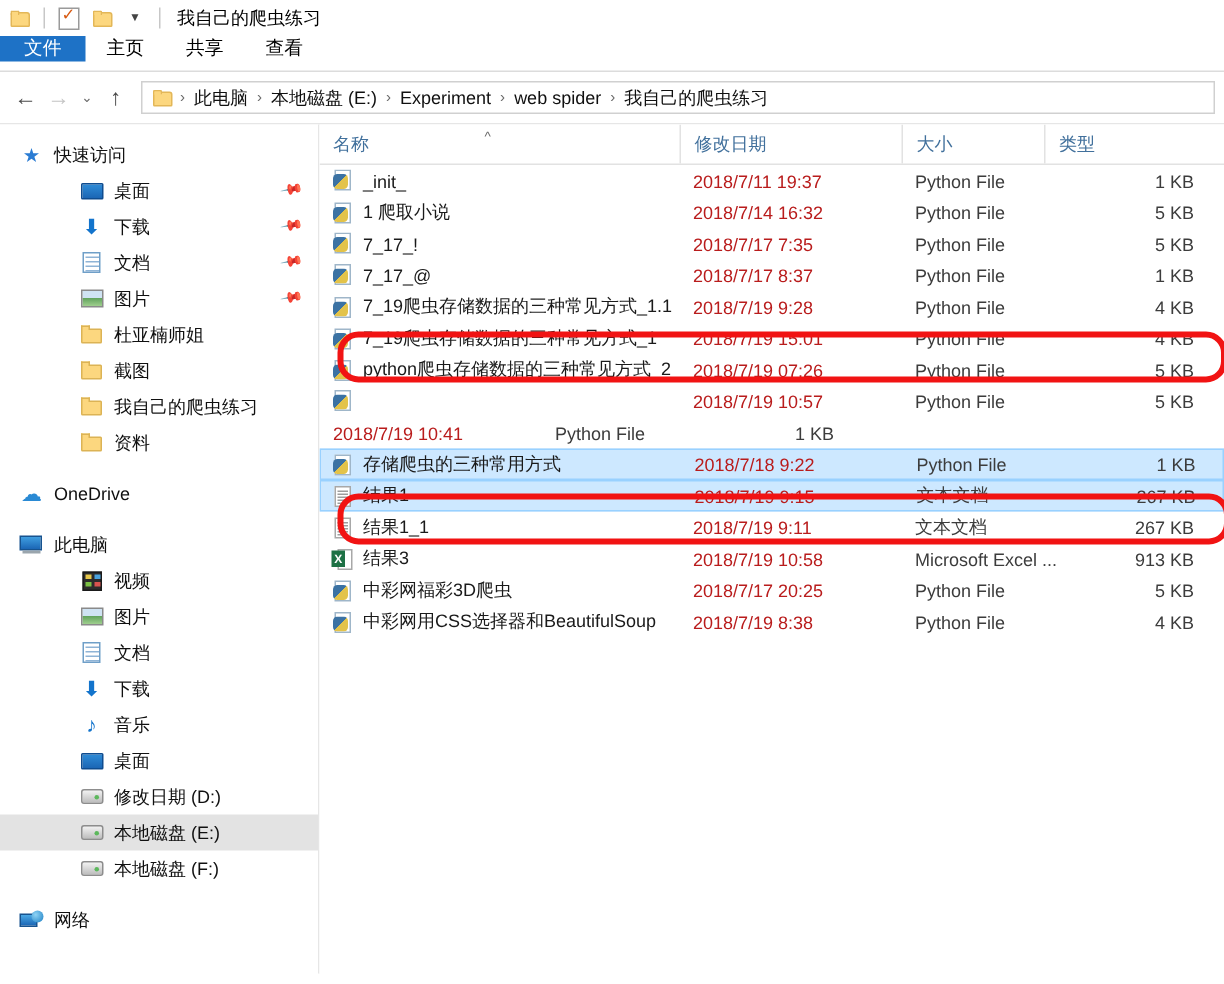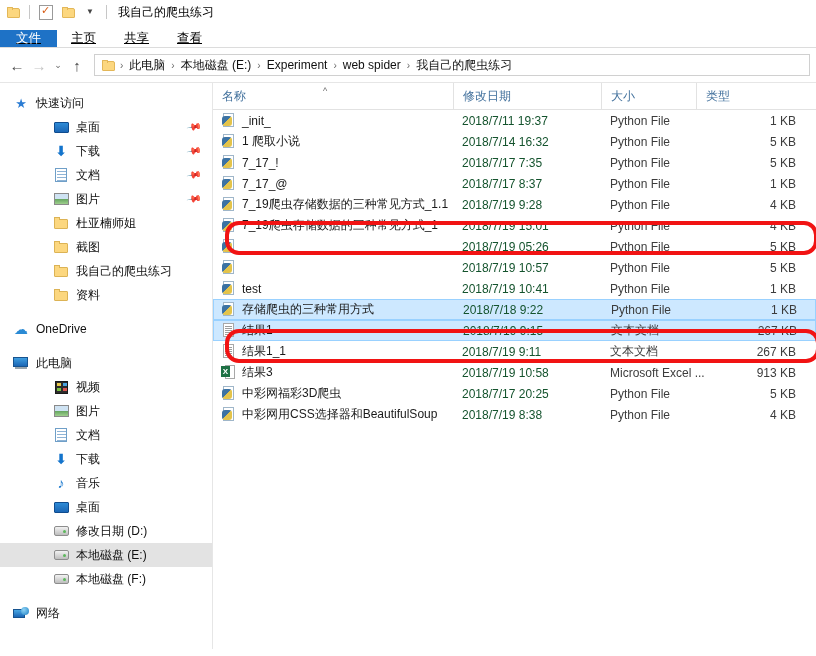--- a/index.html
+++ b/index.html
@@ -18,21 +18,21 @@
   .folder-glyph{width:13px;height:11px;position:relative;}
   .folder-glyph:before{content:"";position:absolute;left:0;top:1px;width:13px;height:10px;
      background:#fcd77f;border:1px solid #e3b758;border-radius:1px 2px 1px 1px;box-sizing:border-box;}
   .folder-glyph:after{content:"";position:absolute;left:0;top:0px;width:6px;height:3px;
      background:#fcd77f;border:1px solid #e3b758;border-bottom:none;border-radius:1px 1px 0 0;box-sizing:border-box;}
   .prop-glyph{width:12px;height:13px;border:1px solid #9a9a9a;background:#fff;position:relative;}
   .prop-glyph:after{content:"✓";position:absolute;left:1px;top:-3px;font-size:11px;color:#d75a12;line-height:14px;}
   .chev{font-size:8px;color:#444;line-height:1;}
   .win-title{margin-left:8px;font-size:12px;color:#000;white-space:nowrap;}
   
-  .ribbon{height:23px;display:flex;align-items:flex-end;border-bottom:1px solid #dcdcdc;background:#fff;text-decoration:underline;}
+  .ribbon{height:23px;display:flex;align-items:flex-start;border-bottom:1px solid #dcdcdc;background:#fff;}
   .tab{display:flex;align-items:center;justify-content:center;padding:0 14px;font-size:12.5px;color:#000;cursor:default;}
   .tab.file{background:#1e72c6;color:#fff;font-weight:normal;padding:0 16px;}
   
   .addrbar{height:34px;display:flex;align-items:center;padding:0 6px;background:#fff;border-bottom:1px solid #e6e6e6;}
   .navbtn{width:22px;height:22px;display:flex;align-items:center;justify-content:center;font-size:15px;color:#4a4a4a;}
   .navbtn.dis{color:#c4c4c4;}
   .navbtn.small{width:16px;font-size:9px;color:#6a6a6a;}
   .crumbbox{flex:1;height:22px;margin-left:6px;border:1px solid #d0d0d0;background:#fff;display:flex;align-items:center;padding:0 4px;box-sizing:border-box;}
   .crumb{font-size:12px;color:#101010;padding:0 3px;white-space:nowrap;}
   .crumb-sep{font-size:10px;color:#6b6b6b;padding:0 3px;}
@@ -81,22 +81,22 @@
   .col{font-size:12px;color:#41709c;padding-left:9px;box-sizing:border-box;height:26px;line-height:26px;border-left:1px solid #e2e2e2;}
   .col:first-child{border-left:none;}
   .c-name{width:240px;position:relative;}
   .c-date{width:148px;}
   .c-type{width:112px;}
   .c-size{width:95px;}
   .sortmark{position:absolute;left:110px;top:-5px;font-size:9px;color:#6b6b6b;}
   .row{height:21px;display:flex;align-items:center;font-size:12px;color:#1a1a1a;box-sizing:border-box;}
   .row.sel{background:#cde8ff;border:1px solid #99d1ff;}
   .cell{box-sizing:border-box;white-space:nowrap;overflow:hidden;}
-  .cell.name{width:240px;display:flex;align-items:center;padding-left:9px;}
-  .cell.date{width:148px;padding-left:9px;color:#14532d;}
+  .cell.name{width:240px;display:flex;align-items:flex-end;padding-left:9px;}
+  .cell.date{width:148px;padding-left:9px;color:#b91c1c;}
   .cell.type{width:112px;padding-left:9px;color:#3c3c3c;}
   .cell.size{width:95px;text-align:right;padding-right:12px;color:#3c3c3c;}
   .row.sel .cell.name{padding-left:8px;}
   .fico{width:14px;height:15px;margin-right:6px;flex:0 0 auto;position:relative;}
   
   .fico.py:before{content:"";position:absolute;left:1px;top:0;width:11px;height:14px;background:#fff;border:1px solid #9fb6c9;box-sizing:border-box;}
   .fico.py:after{content:"";position:absolute;left:0px;top:3px;width:10px;height:10px;
      background:
        linear-gradient(135deg,#3b72a3 0 50%,transparent 50%) 0 0/10px 10px no-repeat,
        linear-gradient(315deg,#e3c34a 0 50%,transparent 50%) 0 0/10px 10px no-repeat;
@@ -357,38 +357,35 @@
             <span class="fico py"></span>
             <span>7_19爬虫存储数据的三种常见方式_1</span>
           </div>
           <div class="cell date">2018/7/19 15:01</div>
           <div class="cell type">Python File</div>
           <div class="cell size">4 KB</div>
         </div>
         <div class="row">
           <div class="cell name">
             <span class="fico py"></span>
-          </div>
-          <div class="cell date">2018/7/19 05:26</div>
+            <span>python爬虫存储数据的三种常见方式_2</span>
+          </div>
+          <div class="cell date">2018/7/19 07:26</div>
           <div class="cell type">Python File</div>
           <div class="cell size">5 KB</div>
         </div>
         <div class="row">
           <div class="cell name">
             <span class="fico py"></span>
           </div>
           <div class="cell date">2018/7/19 10:57</div>
           <div class="cell type">Python File</div>
           <div class="cell size">5 KB</div>
         </div>
         <div class="row">
-          <div class="cell name">
-            <span class="fico py"></span>
-            <span>test</span>
-          </div>
           <div class="cell date">2018/7/19 10:41</div>
           <div class="cell type">Python File</div>
           <div class="cell size">1 KB</div>
         </div>
         <div class="row sel">
           <div class="cell name">
             <span class="fico py"></span>
             <span>存储爬虫的三种常用方式</span>
           </div>
           <div class="cell date">2018/7/18 9:22</div>

